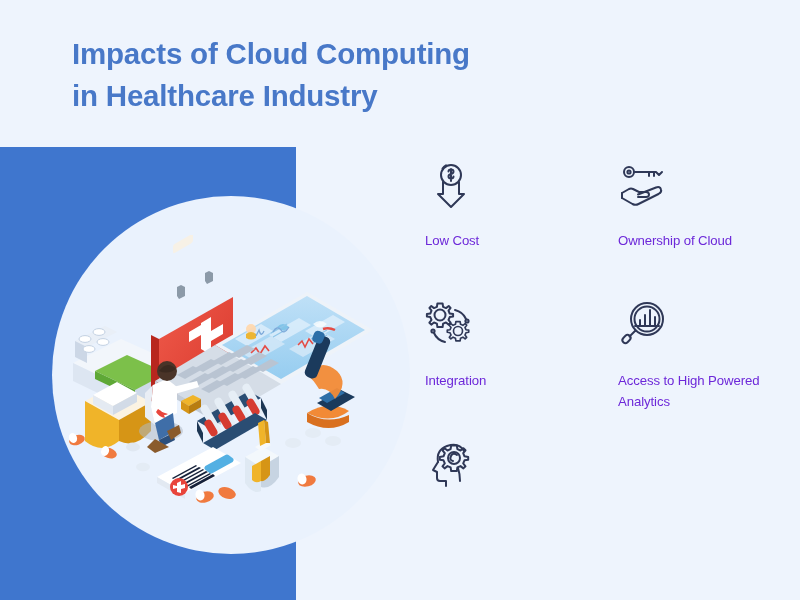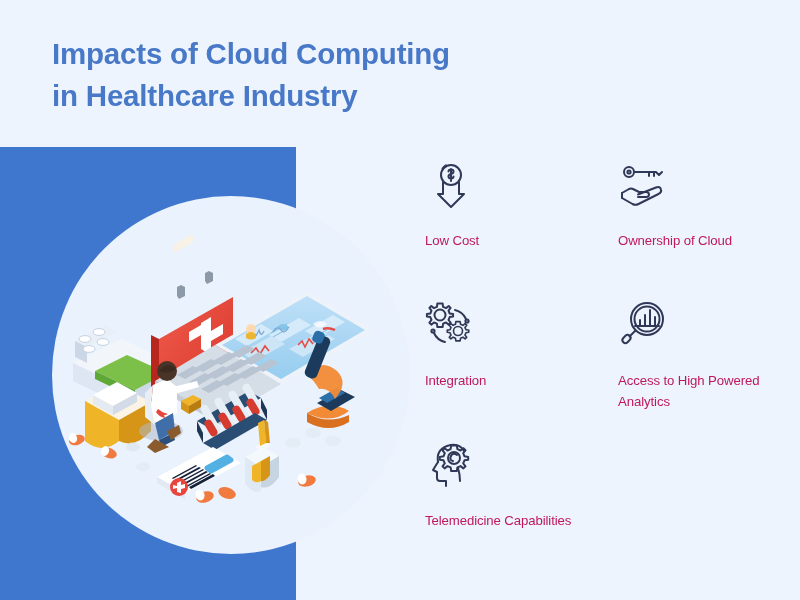--- a/index.html
+++ b/index.html
@@ -22,20 +22,21 @@
     position:absolute; left:52px; top:33px;
     width:560px;
   }
   .title-line {
     font-size:29.5px;
     font-weight:bold;
     letter-spacing:-0.2px;
     color:#4878c8;
     line-height:42px;
     white-space:nowrap;
+    margin-left:20px;
   }
 
   
   .art-panel {
     position:absolute; left:0; top:147px;
     width:296px; height:453px;
     background:#3f76ce;
   }
   .art-circle {
     position:absolute;
@@ -62,21 +63,21 @@
   .feature-icon {
     position:absolute; left:13px; top:0;
     width:52px; height:52px;
   }
   .feature-icon svg { display:block; width:52px; height:52px; }
   .feature-label {
     position:absolute; left:13px; top:70px;
     width:160px;
     font-size:13.2px;
     line-height:21px;
-    color:#be185d;
+    color:#6d28d9;
     letter-spacing:-0.1px;
   }
 </style>
 </head>
 <body>
 
 <div id="infographic">
 
   <div class="title-block">
     <div class="title-line">Impacts of Cloud Computing</div>
@@ -344,17 +345,16 @@
           <path d="M13 22 q-2 -12 9 -16 q12 -4 17 5"></path>
           <path d="M13 22 l-5 8 l4 2 v6 q0 3 3 3 h6 v5"></path>
           <path d="M33 28 q2 6 2 13"></path>
           <g transform="translate(29,18)">
             <circle cx="0" cy="0" r="6"></circle>
             <path d="M0 -12.5 l2.8 0 l.6 3.7 l3.1 1.3 l2.9 -2.3 l2.1 2.1 l-2.3 2.9 l1.3 3.1 l3.7 .6 l0 2.8 l-3.7 .6 l-1.3 3.1 l2.3 2.9 l-2.1 2.1 l-2.9 -2.3 l-3.1 1.3 l-.6 3.7 l-2.8 0 l-2.8 0 l-.6 -3.7 l-3.1 -1.3 l-2.9 2.3 l-2.1 -2.1 l2.3 -2.9 l-1.3 -3.1 l-3.7 -.6 l0 -2.8 l3.7 -.6 l1.3 -3.1 l-2.3 -2.9 l2.1 -2.1 l2.9 2.3 l3.1 -1.3 l.6 -3.7 Z"></path>
             <path d="M3 -3 q-4 -3 -6 1 q-2 4 2 5"></path>
           </g>
         </svg>
       </div>
-      <div class="feature-label">Telemedicine Capabilities</div>
     </div>
 
   </div>
 </div>
 
 </body></html>

